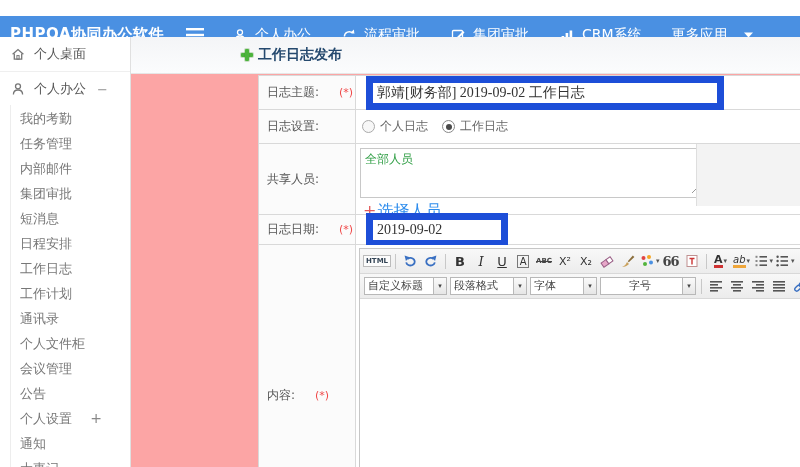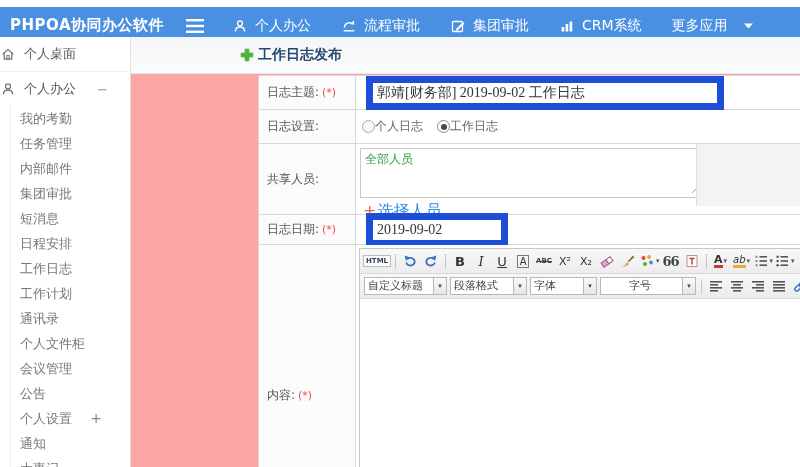--- a/index.html
+++ b/index.html
@@ -1,33 +1,33 @@
 <!DOCTYPE html>
 <html><head>
 <meta charset="utf-8">
 <style>
   html,body{margin:0;padding:0}
   body{font-family:"DejaVu Sans","Liberation Sans",sans-serif;}
   #app{position:relative;width:800px;height:467px;overflow:hidden;background:#fff;}
 
   
-  .topbar{position:absolute;left:0;top:7px;width:800px;height:37px;background:#4a90e2;
+  .topbar{position:absolute;left:0;top:16px;width:800px;height:37px;background:#4a90e2;
           display:flex;align-items:center;color:#fff;}
   .logo{margin-left:10px;font-size:15px;font-weight:bold;letter-spacing:.5px;white-space:nowrap;}
   .burger{margin-left:22px;width:20px;height:16px;display:flex;align-items:center;cursor:pointer;}
   .topnav{display:flex;align-items:center;margin-left:26px;gap:30px;}
   .nav-item{display:flex;align-items:center;gap:7px;font-size:14px;cursor:pointer;white-space:nowrap;}
   .nav-ic{width:16px;height:16px;display:inline-flex;align-items:center;justify-content:center;}
   .nav-ic.caret-gap{margin-left:8px;width:11px;}
 
   
   .sidebar{position:absolute;left:0;top:37px;width:130px;bottom:0;background:#fff;
            border-right:1px solid #e0e0e0;}
   .guide{position:absolute;left:10px;top:68px;bottom:0;width:1px;background:#ededed;}
-  .side-root{height:34px;display:flex;align-items:center;gap:8px;
+  .side-root{height:34px;display:flex;align-items:center;gap:8px;padding-left:10px;
              font-size:13px;color:#555;position:relative;cursor:pointer;}
   .side-root .s-ic{width:16px;height:16px;color:#777;display:inline-flex;}
   .side-root.first{border-bottom:1px solid #efefef;}
   .collapse-sym{position:absolute;right:22px;color:#999;font-size:13px;}
   .side-sub{height:25px;line-height:25px;padding-left:20px;font-size:13px;color:#777;
             cursor:pointer;white-space:nowrap;position:relative;}
   .expander-sym{position:absolute;right:28px;top:0;color:#888;font-size:14px;}
 
   
   .main{position:absolute;left:131px;top:37px;right:0;bottom:0;background:#fca5a5;}
@@ -37,30 +37,30 @@
               font-size:14px;font-weight:bold;color:#25496e;}
   .plus{width:12px;height:12px;position:relative;display:inline-block;margin-right:5px;}
   .plus::before{content:'';position:absolute;left:0;top:4px;width:12px;height:4px;background:#4cb33c;border-radius:1px;box-shadow:0 0 0 1px rgba(60,140,40,.25);}
   .plus::after{content:'';position:absolute;left:4px;top:0;width:4px;height:12px;background:#4cb33c;border-radius:1px;box-shadow:0 0 0 1px rgba(60,140,40,.25);}
 
   
   .form-table{position:absolute;left:127px;top:38px;width:542px;
               border:1px solid #d9d9d9;border-right:0;border-bottom:0;background:#fff;}
   .frow{display:flex;border-bottom:1px solid #d9d9d9;position:relative;background:#fff;}
   .flabel{width:88px;flex:none;border-right:1px solid #d9d9d9;background:#fbfbfb;
-          display:flex;align-items:center;gap:3px;padding-left:8px;font-size:12px;color:#555;}
+          display:flex;align-items:center;gap:20px;padding-left:8px;font-size:12px;color:#555;}
   .req{color:#f04848;font-size:11px;}
   .ffield{flex:1;display:flex;align-items:center;position:relative;}
   .r-subject{height:33px;} .r-settings{height:33px;} .r-share{height:70px;}
   .r-date{height:29px;} .r-content{height:300px;border-bottom:0;}
   .txt-input{margin-left:10px;height:20px;border:7px solid #1d4ed8;font-size:14px;color:#333;
              padding:0 4px;font-family:Liberation Serif, serif;background:#fff;}
   .subject-input{width:336px;}
   .date-input{width:120px;}
-  .radio-wrap{display:flex;align-items:center;margin-right:14px;font-size:12px;color:#666;cursor:pointer;}
+  .radio-wrap{display:flex;align-items:center;gap:5px;margin-right:14px;font-size:12px;color:#666;cursor:pointer;}
   .radio{width:11px;height:11px;border-radius:50%;border:1px solid #aaa;background:#f7f7f7;
          display:inline-block;position:relative;}
   .radio.checked{border-color:#888;background:#fff;}
   .radio.checked::after{content:'';position:absolute;left:2.5px;top:2.5px;width:6px;height:6px;
          border-radius:50%;background:#4a4a4a;}
   .share-field{flex-direction:column;align-items:flex-start;padding:4px 0 0 4px;}
   .ta-wrap{position:relative;}
   .share-ta{width:333px;height:44px;border:1px solid #c8c8c8;font-size:12px;color:#2f9e44;
             padding:2px 4px;resize:none;font-family:inherit;display:block;}
   .resize-handle{position:absolute;right:3px;bottom:4px;width:9px;height:9px;cursor:nwse-resize;}

